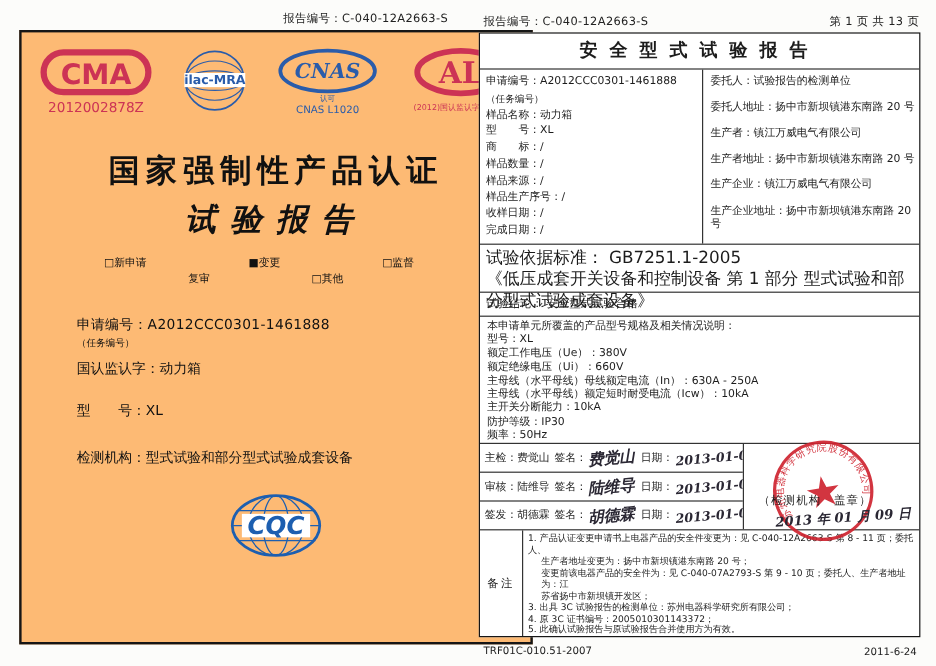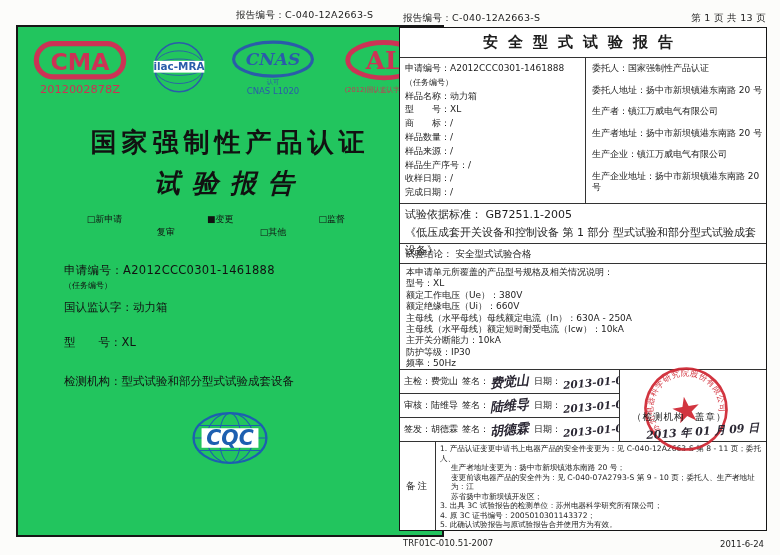--- a/index.html
+++ b/index.html
@@ -6,21 +6,21 @@
   body { background: #dcdcd8; font-family: "DejaVu Sans", sans-serif; }
   .canvas { position: relative; width: 780px; height: 555px; background: #fcfcfa; color: #1c1c1c; overflow: hidden; }
 
   
   .hdr { position: absolute; font-size: 9.5px; letter-spacing: .3px; color: #222; }
   .hdr-left   { top: 9px;  left: 236px; }
   .hdr-right  { top: 12px; left: 403px; }
   .hdr-pageno { top: 12px; right: 14px; }
 
   
-  .page-left { position: absolute; left: 16px; top: 25px; width: 428px; height: 512px; border: 2px solid #161616; background: #22c55e; }
+  .page-left { position: absolute; left: 16px; top: 25px; width: 428px; height: 512px; border: 2px solid #161616; background: #fdba74; }
   .logos { display: flex; justify-content: space-between; align-items: flex-start; padding: 12px 12px 0 14px; }
   .ltitle { text-align: center; font-family: "DejaVu Serif", serif; font-weight: 600; color: #111; }
   .ltitle .t1 { margin-top: 26px; font-size: 26px; letter-spacing: 5px; }
   .ltitle .t2 { margin-top: 6px;  font-size: 26px; letter-spacing: 12px; font-style: italic; }
   .checkrow { margin-top: 12px; text-align: center; font-size: 9px; color: #111; }
   .checkrow span { margin: 0 17px; padding-left: 48px; }
   .lfields { margin: 24px 0 0 46px; font-size: 11.5px; color: #111; }
   .lfields .f-app  { letter-spacing: .3px; }
   .lfields .f-note { font-size: 8px; margin-top: 2px; }
   .lfields .f-prod { margin-top: 9px; }
@@ -31,21 +31,21 @@
   
   .page-right { position: absolute; left: 399px; top: 27px; width: 368px; height: 504px; border: 1.5px solid #161616; background: #fff; display: flex; flex-direction: column; }
   .row { border-bottom: 1px solid #333; }
   .r-title { height: 30px; line-height: 29px; text-align: center; font-size: 15px; font-weight: 700; letter-spacing: 10px; font-family: "DejaVu Serif", serif; }
   .r-info { height: 148px; display: flex; }
   .r-info .col-l { width: 186px; border-right: 1px solid #333; padding: 5px 4px 0 5px; }
   .r-info .col-r { flex: 1; padding: 5px 3px 0 6px; }
   .r-info .col-l div { font-size: 9px; line-height: 11.2px; margin-bottom: 2.6px; }
   .r-info .col-l .note { font-size: 8px; }
   .r-info .col-r div { font-size: 9px; line-height: 11px; margin-bottom: 10.5px; }
-  .r-std { height: 40px; padding: 2px 5px; font-size: 11px; line-height: 18px; }
+  .r-std { height: 40px; padding: 2px 5px; font-size: 14px; line-height: 18px; }
   .r-con { height: 20px; line-height: 19px; padding-left: 5px; font-size: 9.5px; }
   .r-spec { height: 106px; padding: 3px 6px; font-size: 9px; line-height: 11.4px; }
   .r-sign { height: 80px; display: flex; }
   .r-sign .sig-rows { width: 220px; border-right: 1px solid #333; display: flex; flex-direction: column; }
   .sig-row { flex: 1; display: flex; align-items: center; padding: 0 4px; font-size: 9px; white-space: nowrap; border-bottom: 1px solid #333; overflow: hidden; }
   .sig-row:last-child { border-bottom: none; }
   .sig-row .lbl { margin-left: 4px; }
   .script { font-family: "DejaVu Serif", serif; font-style: italic; font-weight: 700; color: #2a2733; display: inline-block; transform: rotate(-5deg); }
   .sig-name { font-size: 13px; margin: 0 1px; }
   .sig-date { font-size: 10.5px; margin-left: 2px; }
@@ -149,21 +149,21 @@
         <div>样品名称：动力箱</div>
         <div>型　　号：XL</div>
         <div>商　　标：/</div>
         <div>样品数量：/</div>
         <div>样品来源：/</div>
         <div>样品生产序号：/</div>
         <div>收样日期：/</div>
         <div>完成日期：/</div>
       </div>
       <div class="col-r">
-        <div>委托人：国家强制性产品认证</div>
+        <div>委托人：试验报告的检测单位</div>
         <div>委托人地址：扬中市新坝镇港东南路 20 号</div>
         <div>生产者：镇江万威电气有限公司</div>
         <div>生产者地址：扬中市新坝镇港东南路 20 号</div>
         <div>生产企业：镇江万威电气有限公司</div>
         <div>生产企业地址：扬中市新坝镇港东南路 20 号</div>
       </div>
     </div>
 
     <div class="row r-std">
       <div>试验依据标准：  GB7251.1-2005</div>

